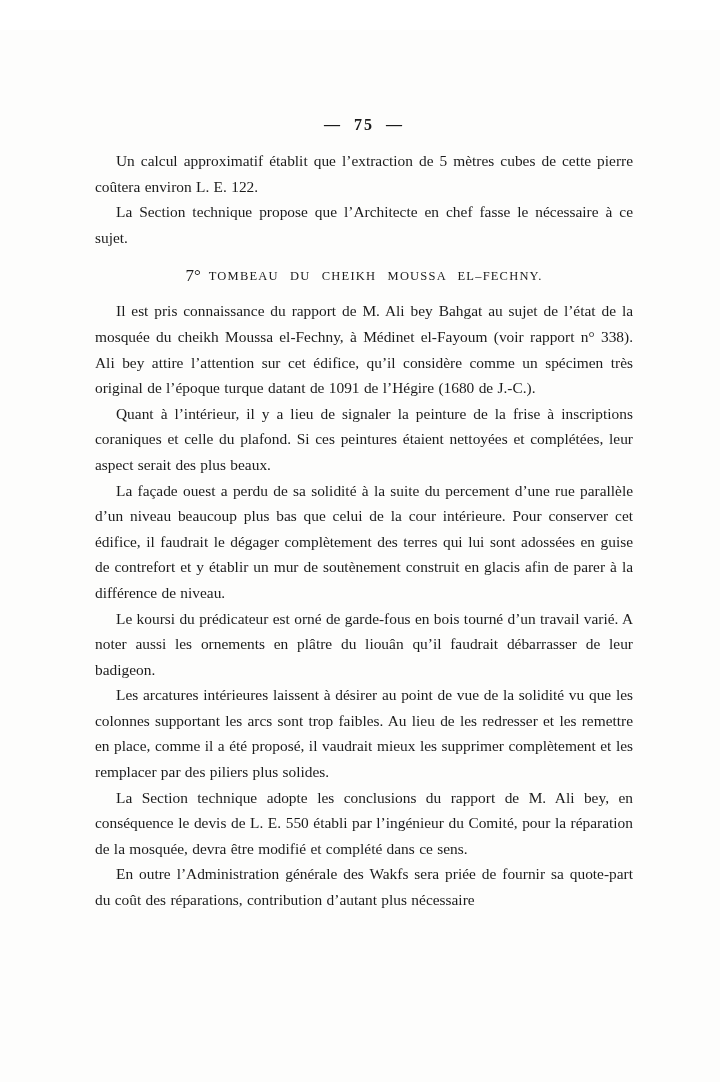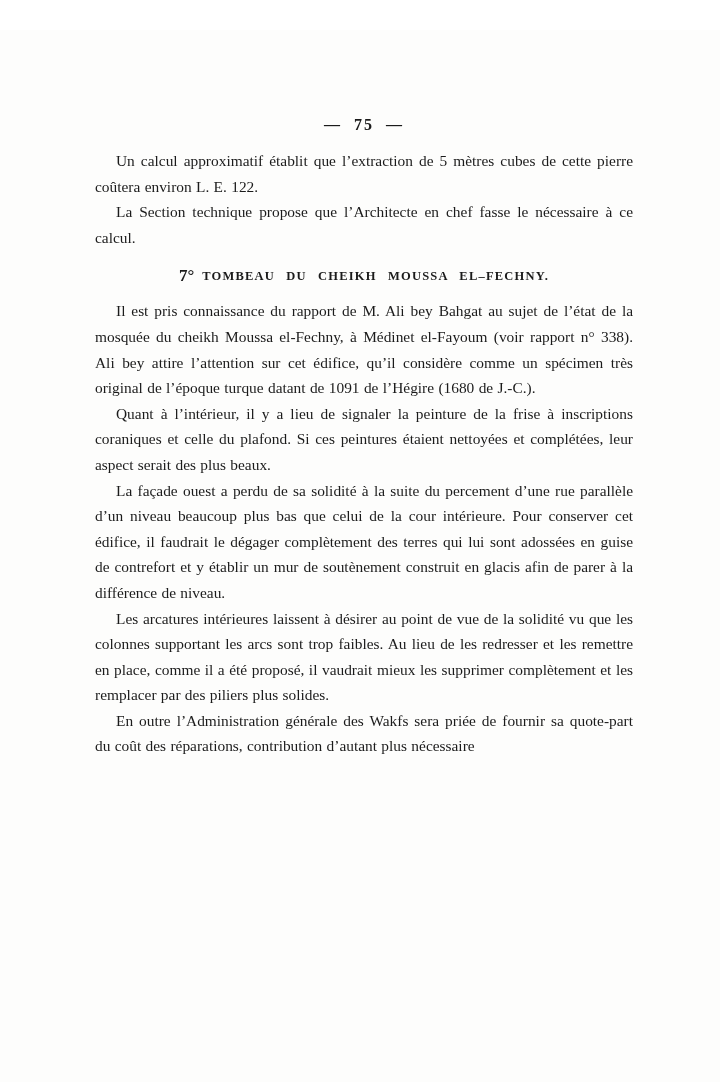--- a/index.html
+++ b/index.html
@@ -37,21 +37,21 @@
   .para {
     margin: 0;
     text-indent: 21px;
     word-spacing: 0.5px;
   }
   .para.no-indent {
     text-indent: 0;
   }
   .section-heading {
     text-align: center;
-    font-weight: bold;
+    font-weight: normal;
     font-size: 12.5px;
     line-height: 25px;
     margin: 13px 0 9px 0;
     letter-spacing: 1.2px;
     word-spacing: 7px;
     text-indent: 0;
   }
   .section-ordinal {
     font-size: 17px;
     letter-spacing: 0;
@@ -64,32 +64,34 @@
 
 <div class="page">
 
   <div class="page-number">— 75 —</div>
 
   <div class="text-block">
 
 
     <p class="para">Un calcul approximatif établit que l’extraction de 5 mètres cubes de cette pierre coûtera environ L. E. 122.</p>
 
-    <p class="para">La Section technique propose que l’Architecte en chef fasse le nécessaire à ce calcul.</p>
+    <p class="para">La Section technique propose que l’Architecte en chef fasse le nécessaire à ce sujet.</p>
 
     <h2 class="section-heading">
       <span class="section-ordinal">7°</span><span>TOMBEAU DU CHEIKH MOUSSA EL–FECHNY.</span>
     </h2>
 
     <p class="para">Il est pris connaissance du rapport de M. Ali bey Bahgat au sujet de l’état de la mosquée du cheikh Moussa el-Fechny, à Médinet el-Fayoum (voir rapport n° 338). Ali bey attire l’attention sur cet édifice, qu’il considère comme un spécimen très original de l’époque turque datant de 1091 de l’Hégire (1680 de J.-C.).</p>
 
     <p class="para">Quant à l’intérieur, il y a lieu de signaler la peinture de la frise à inscriptions coraniques et celle du plafond. Si ces peintures étaient nettoyées et complétées, leur aspect serait des plus beaux.</p>
 
     <p class="para">La façade ouest a perdu de sa solidité à la suite du percement d’une rue parallèle d’un niveau beaucoup plus bas que celui de la cour intérieure. Pour conserver cet édifice, il faudrait le dégager complètement des terres qui lui sont adossées en guise de contrefort et y établir un mur de soutènement construit en glacis afin de parer à la différence de niveau.</p>
 
+    <p class="para">Le koursi du prédicateur est orné de garde-fous en bois tourné d’un travail varié. A noter aussi les ornements en plâtre du liouân qu’il faudrait débarrasser de leur badigeon.</p>
 
     <p class="para">Les arcatures intérieures laissent à désirer au point de vue de la solidité vu que les colonnes supportant les arcs sont trop faibles. Au lieu de les redresser et les remettre en place, comme il a été proposé, il vaudrait mieux les supprimer complètement et les remplacer par des piliers plus solides.</p>
 
+    <p class="para">La Section technique adopte les conclusions du rapport de M. Ali bey, en conséquence le devis de L. E. 550 établi par l’ingénieur du Comité, pour la réparation de la mosquée, devra être modifié et complété dans ce sens.</p>
 
     <p class="para">En outre l’Administration générale des Wakfs sera priée de fournir sa quote-part du coût des réparations, contribution d’autant plus nécessaire</p>
 
   </div>
 </div>
 
 </body></html>

